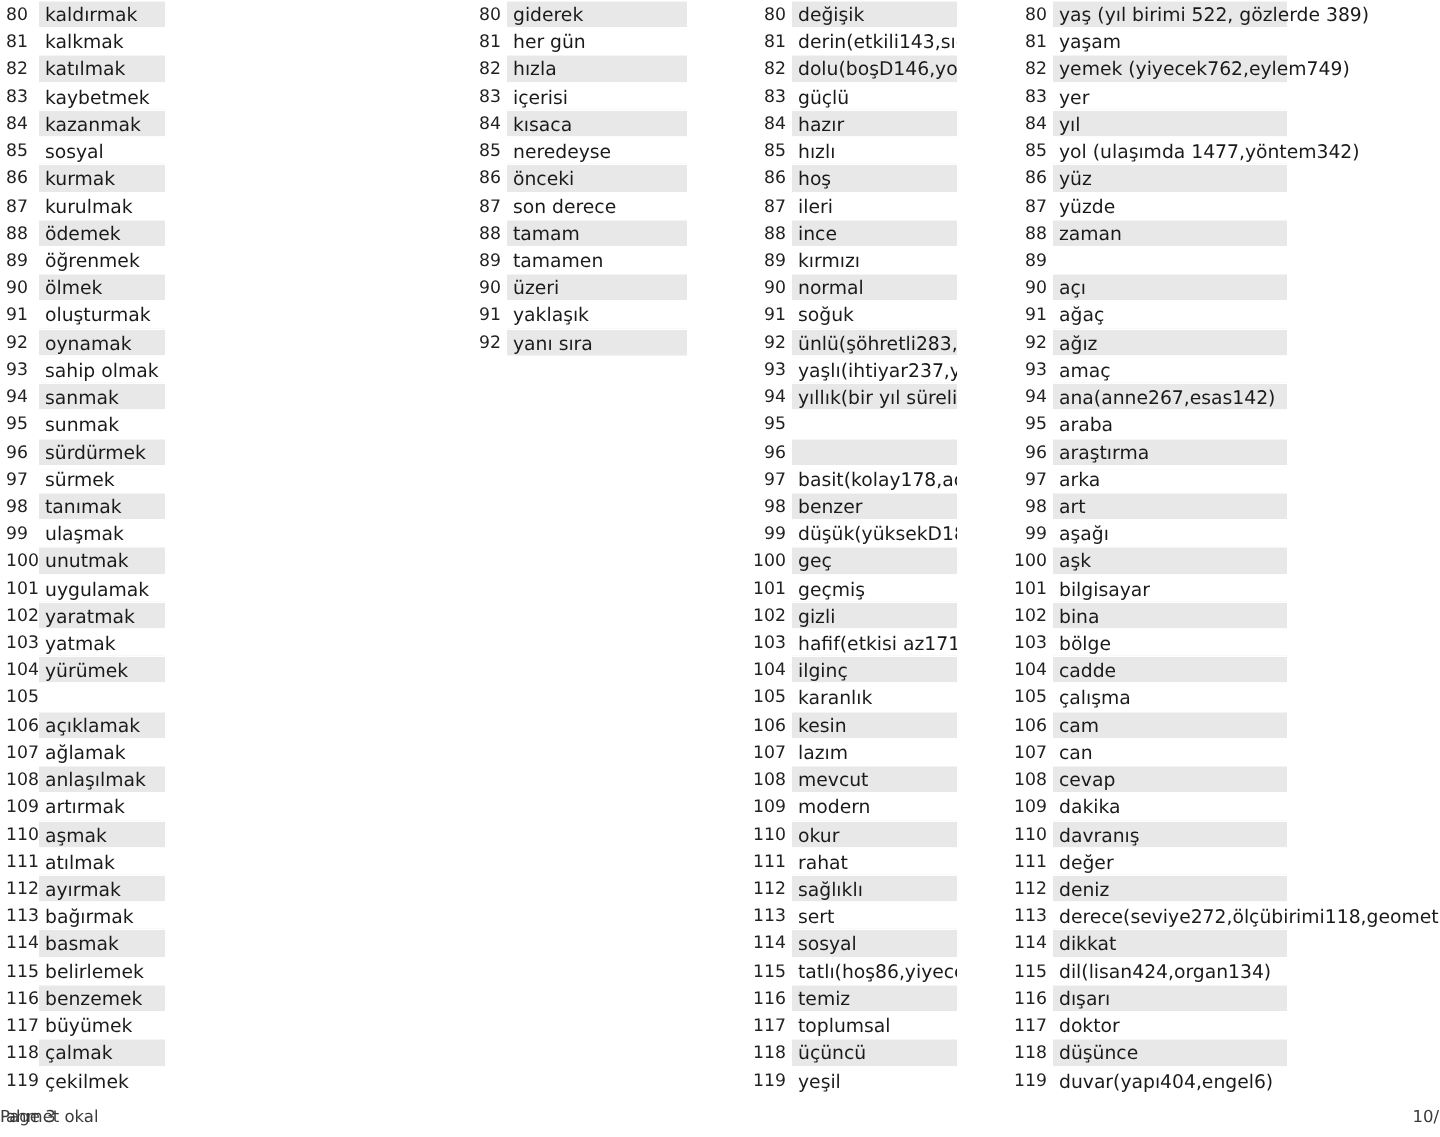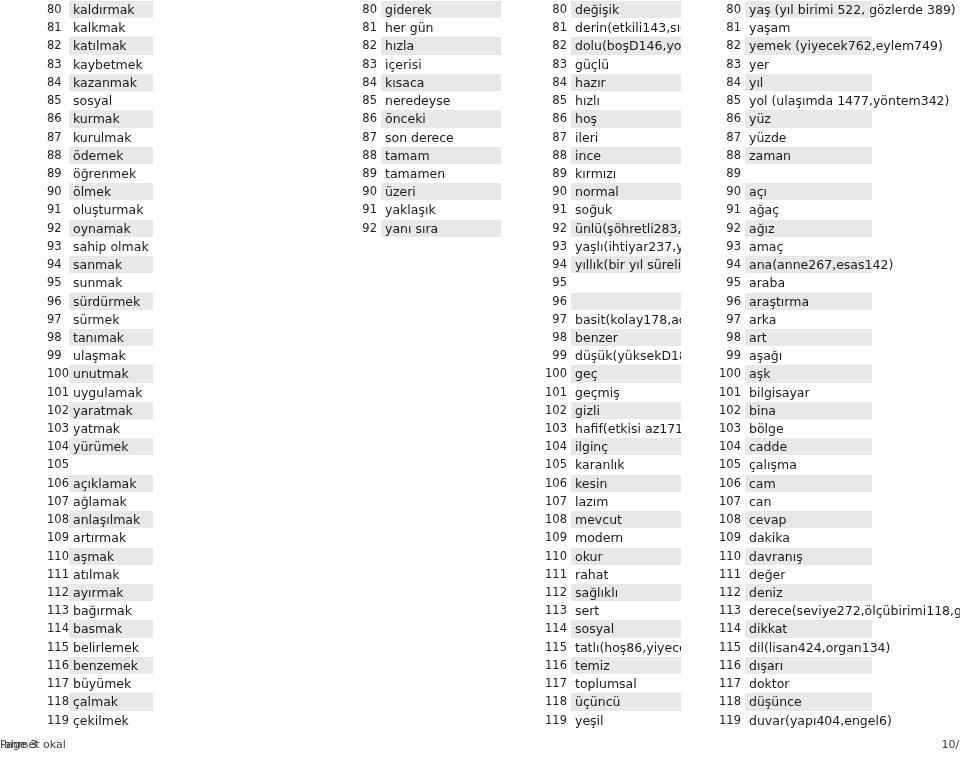--- a/index.html
+++ b/index.html
@@ -17,21 +17,20 @@
     overflow: hidden;
   }
   #sheet {
     position: relative;
     width: 960px;
     height: 758px;
   }
   .column {
     position: absolute;
     top: 0;
-    padding-left: 43px;
   }
   .col-1 { left: 0px;   width: 290px; }
   .col-2 { left: 290px; width: 200px; }
   .col-3 { left: 490px; width: 180px; }
   .col-4 { left: 670px; width: 290px; }
 
   .row {
     position: relative;
     height: 18.22px;
     line-height: 18.22px;
@@ -66,21 +65,21 @@
   
   .col-2 .num { left: 18px; width: 26px; text-align: right; }
   .col-2 .val { left: 48px; width: 120px; }
 
   
   .col-3 .num { left: 8px;  width: 26px; text-align: right; }
   .col-3 .val { left: 38px; width: 110px; }
 
   
   .col-4 .num { left: 0px;  width: 28px; text-align: right; }
-  .col-4 .val { left: 32px; width: 127px; overflow: visible; }
+  .col-4 .val { left: 32px; width: 156px; overflow: visible; }
 
   
   .val.shaded { background: #e8e8e8; }
   .val.plain  { background: #ffffff; }
 
   
   .row .val { border-top: 1px solid #ffffff; }
 
   #footer {
     position: absolute;

